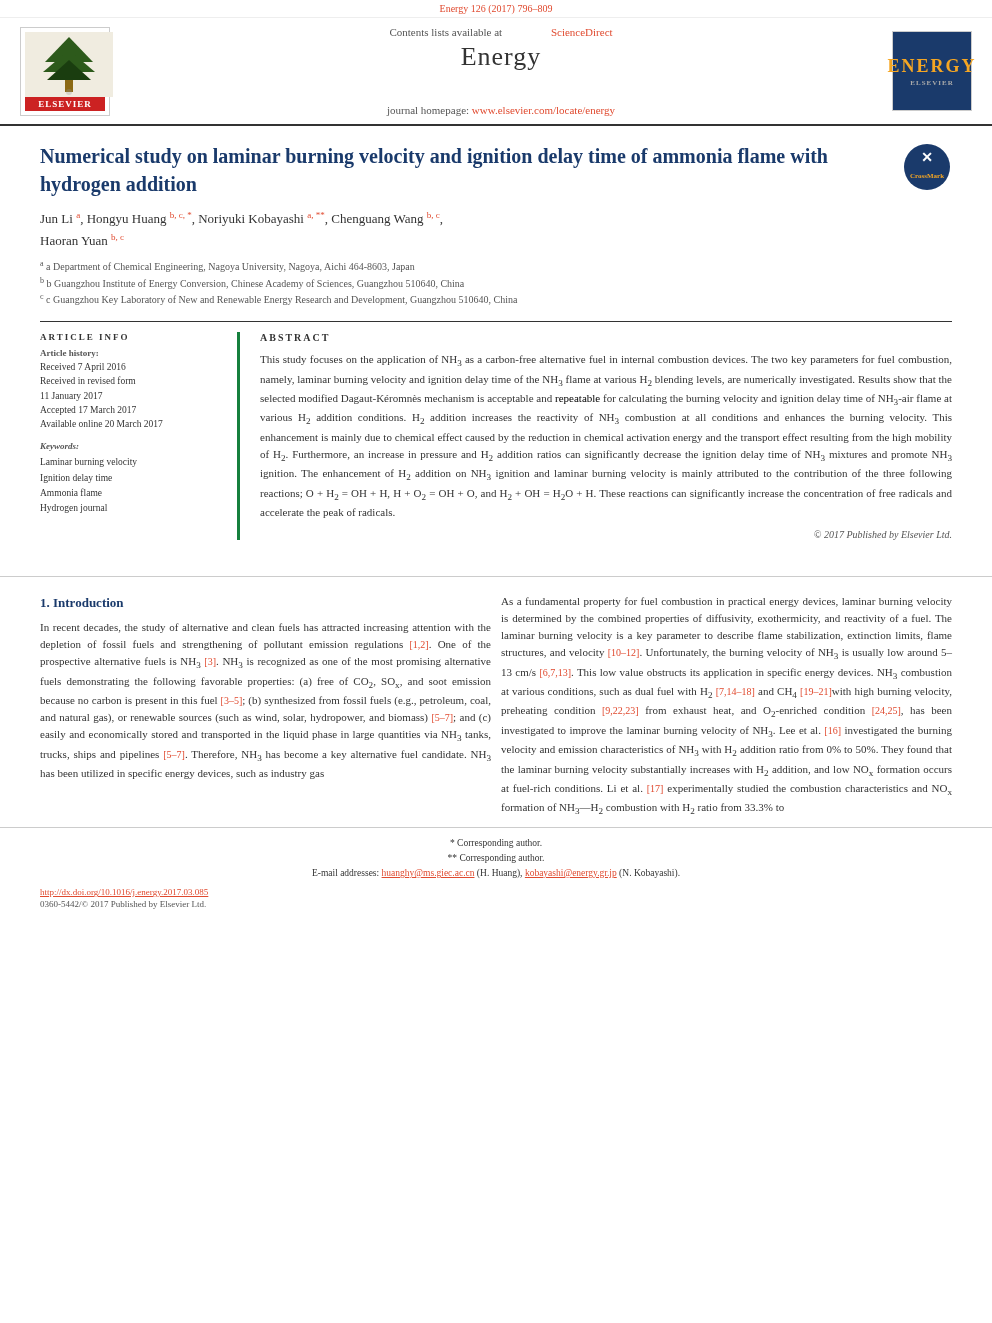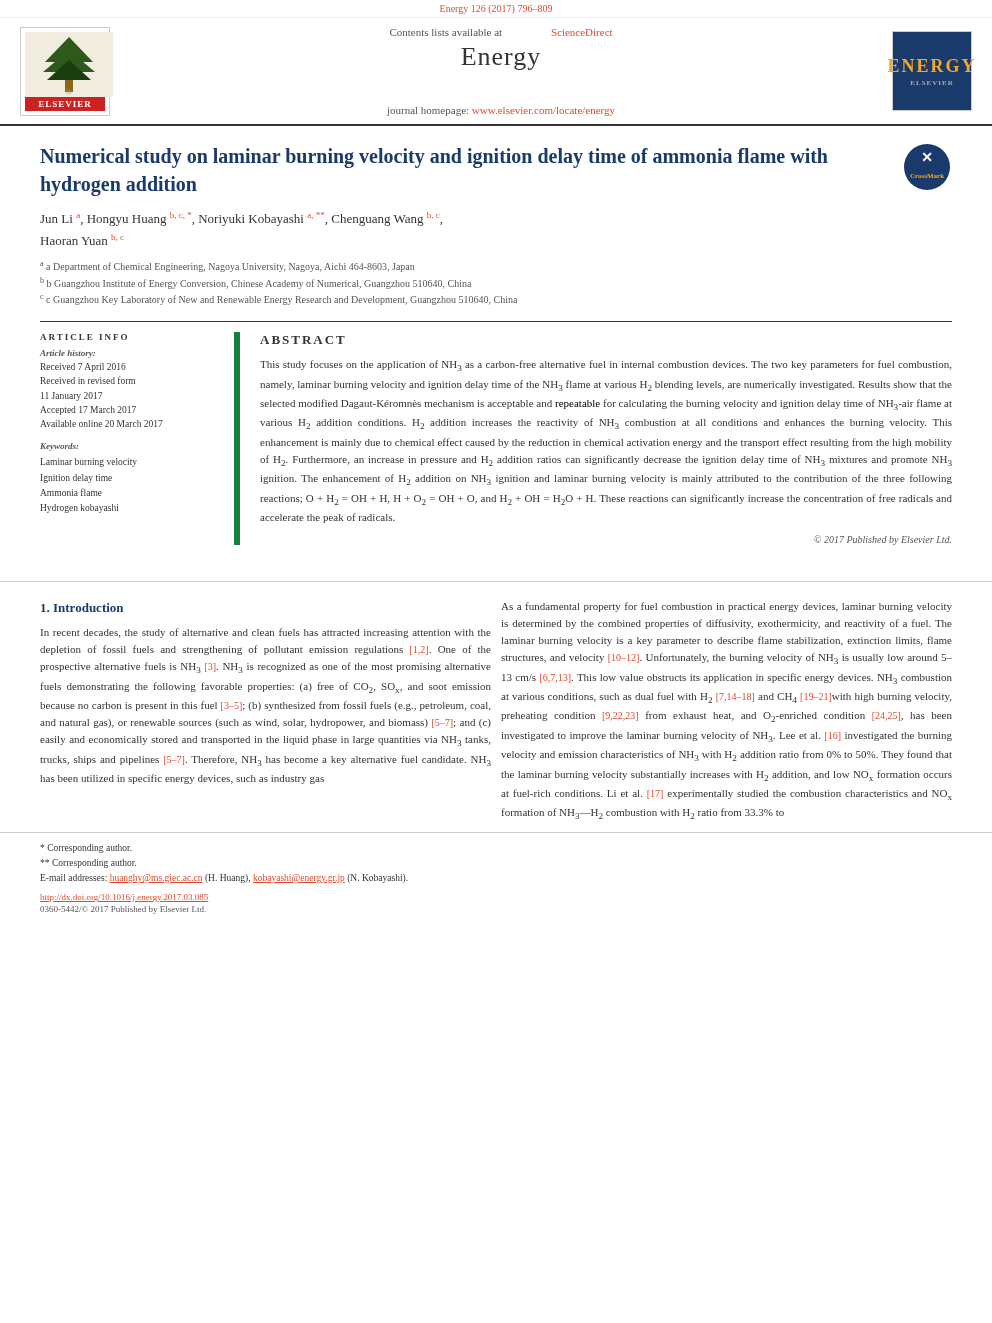--- a/index.html
+++ b/index.html
@@ -130,36 +130,35 @@
       display: flex;
       gap: 20px;
       border-top: 1px solid #333;
       padding-top: 10px;
       margin-top: 4px;
     }
 
     .article-info {
       width: 200px;
       flex-shrink: 0;
-      border-right: 6px solid #15803d;
+      border-right: 3px solid #15803d;
       padding-right: 6px;
     }
 
     .article-info-title {
       font-size: 9px;
       letter-spacing: 2px;
       font-weight: bold;
       color: #333;
       margin-bottom: 6px;
       text-transform: uppercase;
     }
 
     .article-history {
       font-size: 9px;
-      font-style: italic;
       font-weight: bold;
       color: #555;
       margin-bottom: 2px;
     }
 
     .date-item {
       font-size: 9.5px;
       color: #333;
       line-height: 1.5;
     }
@@ -180,21 +179,21 @@
       font-size: 9.5px;
       color: #333;
       line-height: 1.6;
     }
 
     .abstract-section {
       flex: 1;
     }
 
     .abstract-title {
-      font-size: 13px;
+      font-size: 10px;
       letter-spacing: 2px;
       font-weight: bold;
       color: #333;
       margin-bottom: 8px;
       text-transform: uppercase;
     }
 
     .abstract-text {
       font-size: 11px;
       color: #333;
@@ -252,20 +251,21 @@
 
     .footnotes {
       padding: 8px 40px 4px;
       border-top: 1px solid #ccc;
       font-size: 9.5px;
       color: #333;
     }
 
     .footnote-line {
       line-height: 1.6;
+      text-align: center;
     }
 
     .doi-line {
       font-size: 9px;
       color: #e04a2f;
       padding: 2px 40px;
     }
 
     .issn-line {
       font-size: 9px;
@@ -354,42 +354,42 @@
     </div>
   </div>
 
   <div class="authors">
     Jun Li <sup>a</sup>, Hongyu Huang <sup>b, c, *</sup>, Noriyuki Kobayashi <sup>a, **</sup>, Chenguang Wang <sup>b, c</sup>,<br>
     Haoran Yuan <sup>b, c</sup>
   </div>
 
   <div class="affiliations">
     <div><sup>a</sup> <span>a Department of Chemical Engineering, Nagoya University, Nagoya, Aichi 464-8603, Japan</span></div>
-    <div><sup>b</sup> <span>b Guangzhou Institute of Energy Conversion, Chinese Academy of Numerical, Guangzhou 510640, China</span></div>
+    <div><sup>b</sup> <span>b Guangzhou Institute of Energy Conversion, Chinese Academy of Sciences, Guangzhou 510640, China</span></div>
     <div><sup>c</sup> <span>c Guangzhou Key Laboratory of New and Renewable Energy Research and Development, Guangzhou 510640, China</span></div>
   </div>
 
   <div class="two-column">
 
     <div class="article-info">
       <div class="article-info-title">ARTICLE INFO</div>
 
       <div class="article-history">Article history:</div>
       <div class="date-item">Received 7 April 2016</div>
       <div class="date-item">Received in revised form</div>
       <div class="date-item">11 January 2017</div>
       <div class="date-item">Accepted 17 March 2017</div>
       <div class="date-item">Available online 20 March 2017</div>
 
       <div class="keywords-section">
         <div class="keywords-title">Keywords:</div>
         <div class="keyword">Laminar burning velocity</div>
         <div class="keyword">Ignition delay time</div>
         <div class="keyword">Ammonia flame</div>
-        <div class="keyword">Hydrogen kobayashi</div>
+        <div class="keyword">Hydrogen journal</div>
       </div>
     </div>
 
     <div class="abstract-section">
       <div class="abstract-title">ABSTRACT</div>
       <div class="abstract-text">
         This study focuses on the application of NH<sub>3</sub> as a carbon-free alternative fuel in internal combustion
         devices. The two key parameters for fuel combustion, namely, laminar burning velocity and ignition
         delay time of the NH<sub>3</sub> flame at various H<sub>2</sub> blending levels, are numerically investigated. Results show that
         the selected modified Dagaut-Kéromnès mechanism is acceptable and <span class="highlight">repeatable</span> for calculating the

